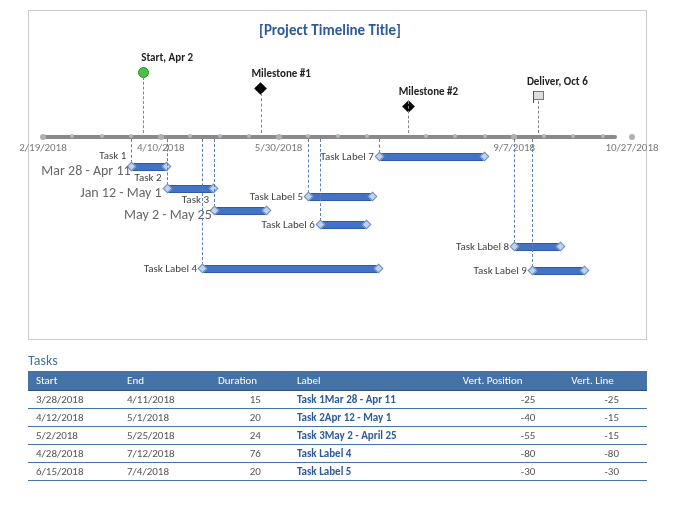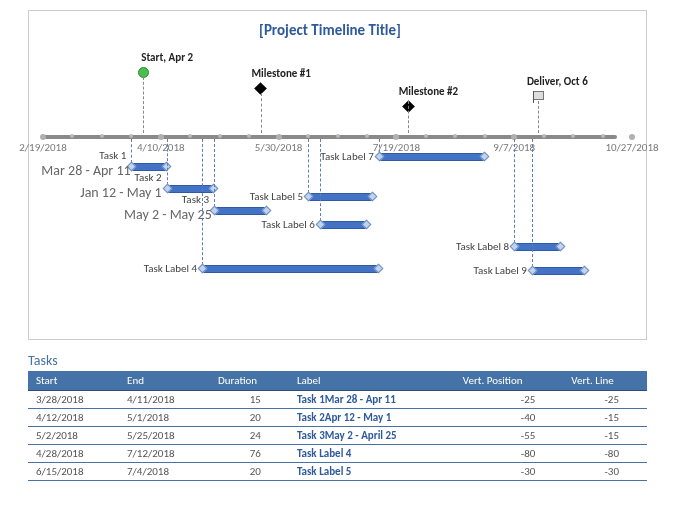--- a/index.html
+++ b/index.html
@@ -51,21 +51,20 @@
       <div class="mini-tick" style="left: 323.95px;"></div>
       <div class="mini-tick" style="left: 382.85px;"></div>
       <div class="mini-tick" style="left: 412.3px;"></div>
       <div class="mini-tick" style="left: 441.75px;"></div>
       <div class="mini-tick" style="left: 500.65px;"></div>
       <div class="mini-tick" style="left: 530.1px;"></div>
       <div class="mini-tick" style="left: 559.55px;"></div>
       <div class="tick" style="left: 0px;"><span>2/19/2018</span></div>
       <div class="tick" style="left: 117.8px;"><span>4/10/2018</span></div>
       <div class="tick" style="left: 235.6px;"><span>5/30/2018</span></div>
-      <div class="tick" style="left: 353.4px;"><span>7/19/2018</span></div>
       <div class="tick" style="left: 471.2px;"><span>9/7/2018</span></div>
       <div class="tick" style="left: 589px;"><span>10/27/2018</span></div>
       <div class="milestone" style="left: 100.13px; top: 6px;">
         <div class="lbl">Start, Apr 2</div>
         <div class="dot-green"></div>
       </div>
       <div class="dash" style="left: 100.13px; top: 32px; height: 56px;"></div>
       <div class="milestone" style="left: 217.93px; top: 22px;">
         <div class="lbl">Milestone #1</div>
         <div class="diamond"></div>

